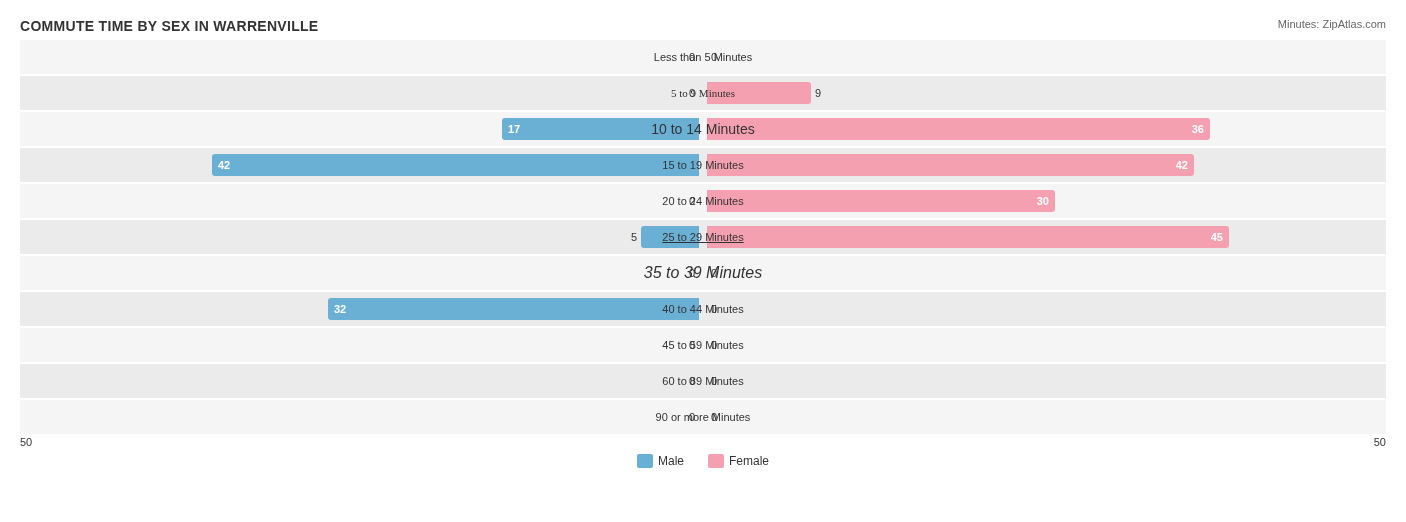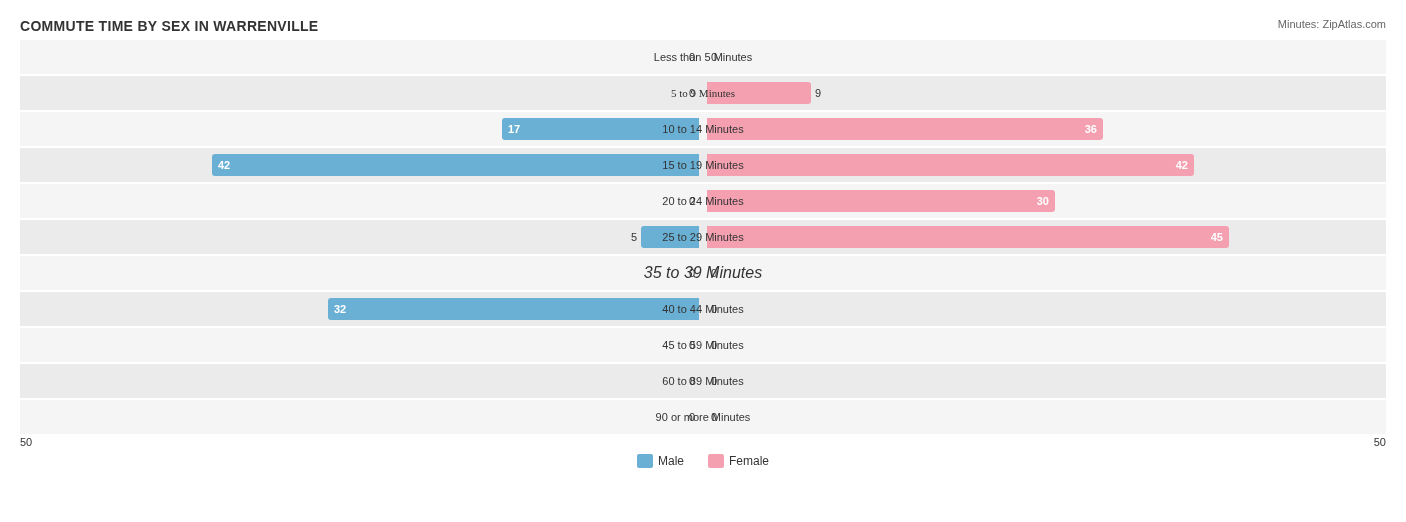--- a/index.html
+++ b/index.html
@@ -184,23 +184,23 @@
             <span class="bar-value-right">9</span>
           </div>
         </div>
       </div>
       <div class="bar-row">
         <div class="left-section">
           <div class="bar-blue" style="width: 197px;">
             <span class="bar-value-inside-left">17</span>
           </div>
         </div>
-        <div class="label-center" style="width: 170px; font-size: 11px; color: rgb(51, 51, 51);">10 to 14 Minutes</div>
-        <div class="right-section">
-          <div class="bar-pink" style="width: 396px;">
+        <div class="label-center" style="width: 170px; font-size: 14px; color: rgb(51, 51, 51);">10 to 14 Minutes</div>
+        <div class="right-section">
+          <div class="bar-pink" style="width: 503px;">
             <span class="bar-value-inside-right">36</span>
           </div>
         </div>
       </div>
       <div class="bar-row">
         <div class="left-section">
           <div class="bar-blue" style="width: 487px;">
             <span class="bar-value-inside-left">42</span>
           </div>
         </div>
@@ -221,21 +221,21 @@
             <span class="bar-value-inside-right">30</span>
           </div>
         </div>
       </div>
       <div class="bar-row">
         <div class="left-section">
           <div class="bar-blue" style="width: 58px;">
             <span class="bar-value-left">5</span>
           </div>
         </div>
-        <div class="label-center" style="width: 170px; font-size: 11px; color: rgb(51, 51, 51);">25 to 29 Minutes</div>
+        <div class="label-center" style="width: 170px; font-size: 11px; color: rgb(51, 51, 51); text-decoration: underline;">25 to 29 Minutes</div>
         <div class="right-section">
           <div class="bar-pink" style="width: 522px;">
             <span class="bar-value-inside-right">45</span>
           </div>
         </div>
       </div>
       <div class="bar-row">
         <div class="left-section">
           <span style="font-size: 11px; color: rgb(51, 51, 51); margin-right: 4px;">0</span>
         </div>

